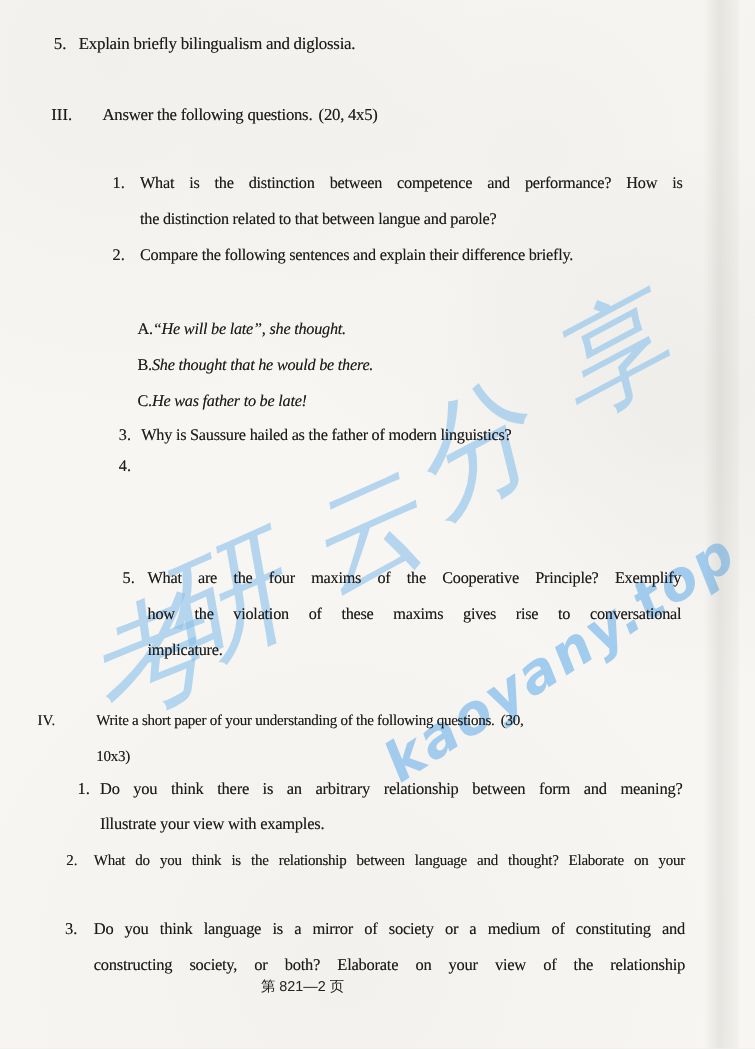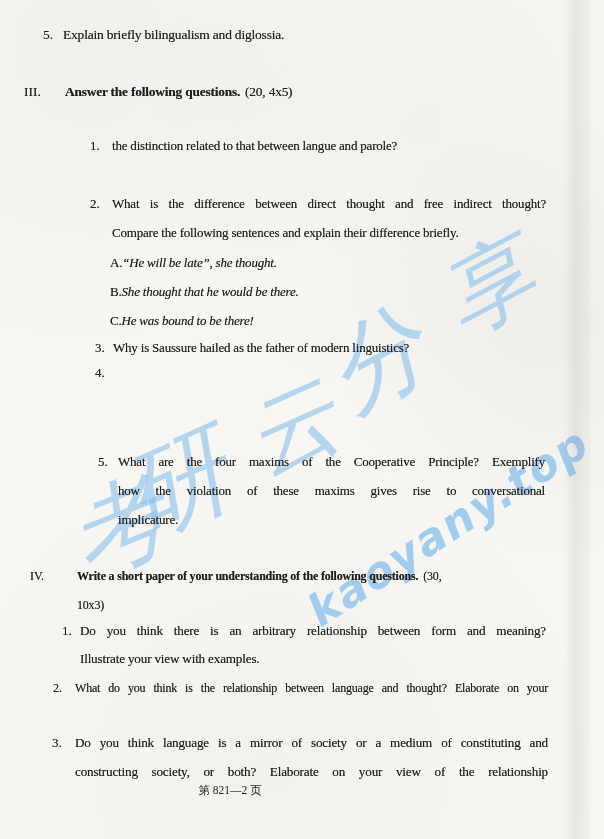--- a/index.html
+++ b/index.html
@@ -39,27 +39,27 @@
     color:rgba(134,190,236,.75);
     white-space:nowrap;
   }
   
   .blk{position:absolute;z-index:1;font-size:13px;line-height:29px;
        text-shadow:0 0 .4px rgba(25,25,25,.55);}
   .num{position:absolute;top:0;}
   .ln{width:100%;letter-spacing:-.2px;}
   .one{white-space:nowrap;}
   .jst{text-align:justify;text-align-last:justify;}
-  .b{font-weight:bold;}
+  .b{font-weight:normal;}
   .pts{font-weight:normal;margin-left:5px;}
   .ex i{margin-left:0;}
   .footer{
-    position:absolute;left:170px;top:780px;width:120px;z-index:1;
+    position:absolute;left:182px;top:780px;width:120px;z-index:1;
     font-size:11.5px;line-height:20px;text-align:center;
-    font-family:Liberation Serif, serif;color:#222;
+    font-family:Liberation Sans, sans-serif;color:#222;
   }
 </style>
 </head>
 <body>
 
 <div class="page">
 
   <span class="wm wm-cn" style="left:70px;top:480px;font-size:95px;transform:rotate(-22deg);">考</span>
   <span class="wm wm-cn" style="left:125px;top:433px;font-size:102px;transform:rotate(-24deg);">研</span>
   <span class="wm wm-cn" style="left:247px;top:383px;font-size:90px;transform:rotate(-24deg);">云</span>
@@ -67,40 +67,40 @@
   <span class="wm wm-cn" style="left:443px;top:242px;font-size:90px;transform:rotate(-28deg);">享</span>
   <div class="wm wm-site">kaoyany.top</div>
 
   <div class="scan-band"></div>
 
   <div class="blk" style="left:63px;top:20px;font-size:13.5px;">
     <span class="num" style="left:-20px;">5.</span>
     <div class="ln one">Explain briefly bilingualism and diglossia.</div>
   </div>
 
-  <div class="blk" style="left:65px;top:77px;font-size:13.4px;">
+  <div class="blk" style="left:82px;top:77px;font-size:13.4px;">
     <span class="num" style="left:-41px;">III.</span>
     <div class="ln one"><span class="b">Answer the following questions.</span><span class="pts">(20, 4x5)</span></div>
   </div>
 
   <div class="blk" style="left:112px;top:131px;width:434px;">
     <span class="num" style="left:-22px;">1.</span>
+    <div class="ln jst">What is the distinction between competence and performance? How is</div>
     <div class="ln">the distinction related to that between langue and parole?</div>
   </div>
 
   <div class="blk" style="left:112px;top:189px;width:434px;">
     <span class="num" style="left:-22px;">2.</span>
-    <div class="ln jst">What is the difference between direct thought and free indirect thought?</div>
     <div class="ln">Compare the following sentences and explain their difference briefly.</div>
   </div>
 
   <div class="blk" style="left:110px;top:248px;width:436px;">
     <div class="ln one ex"><span>A.</span><i>“He will be late”, she thought.</i></div>
     <div class="ln one ex"><span>B.</span><i>She thought that he would be there.</i></div>
-    <div class="ln one ex"><span>C.</span><i>He was bound to be there!</i></div>
+    <div class="ln one ex"><span>C.</span><i>He was father to be late!</i></div>
   </div>
 
   <div class="blk" style="left:113px;top:333px;width:433px;">
     <span class="num" style="left:-18px;">3.</span>
     <div class="ln one">Why is Saussure hailed as the father of modern linguistics?</div>
   </div>
 
   <div class="blk" style="left:113px;top:358px;width:433px;">
     <span class="num" style="left:-18px;">4.</span>
   </div>

